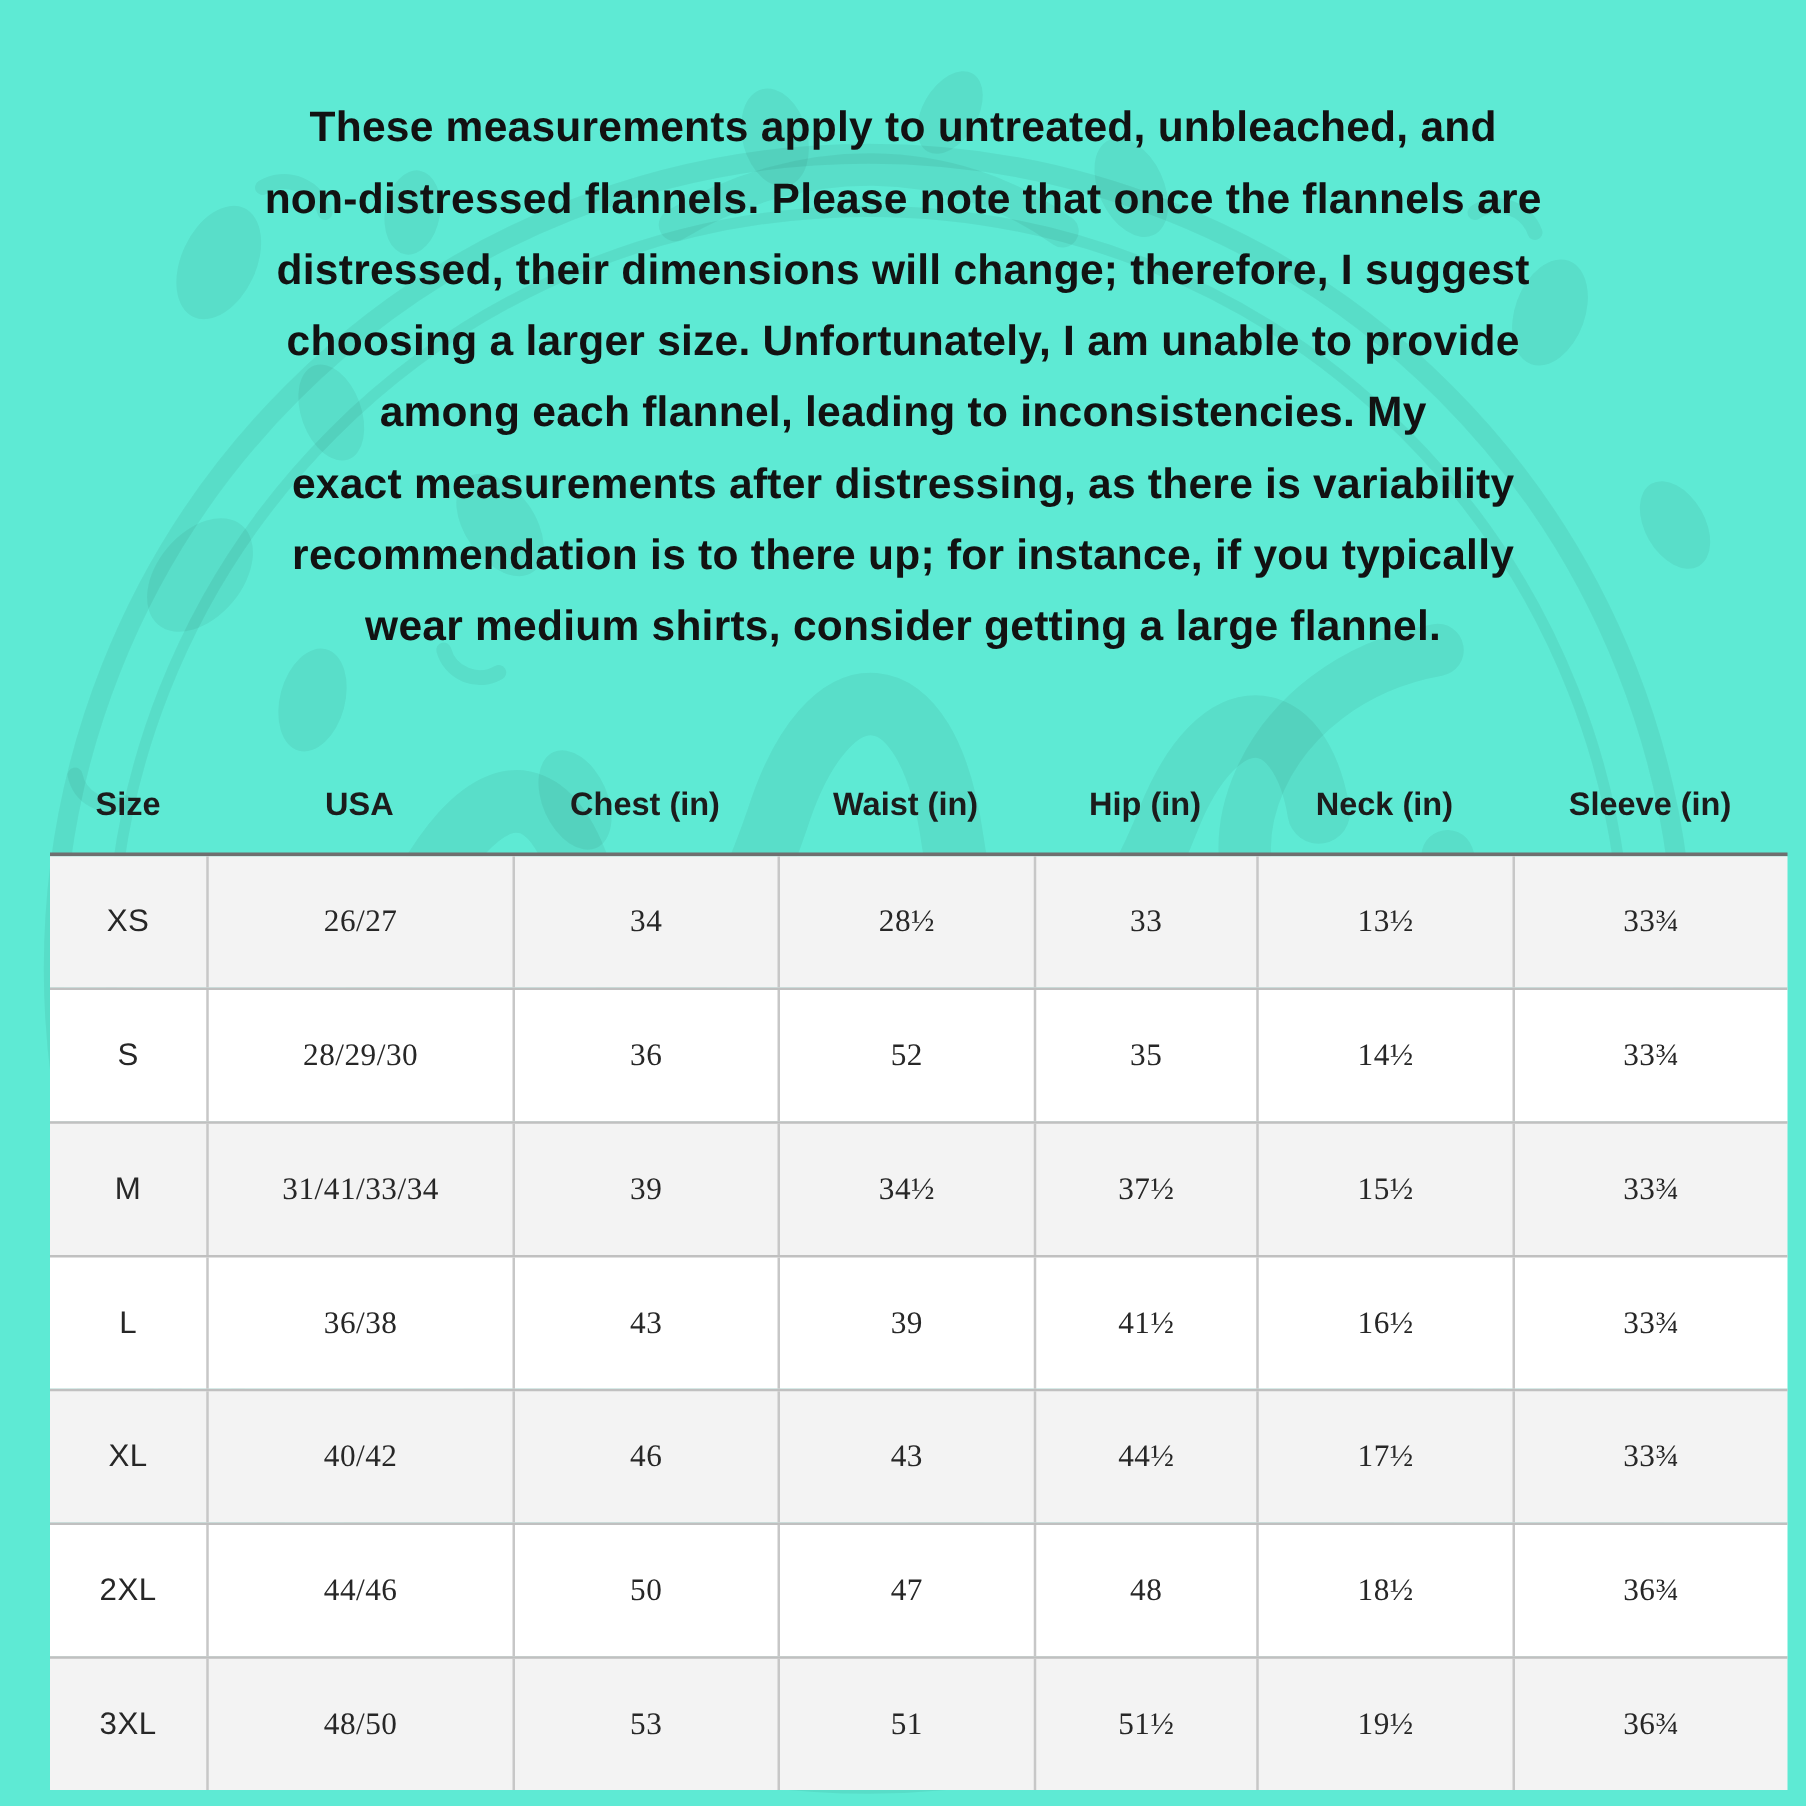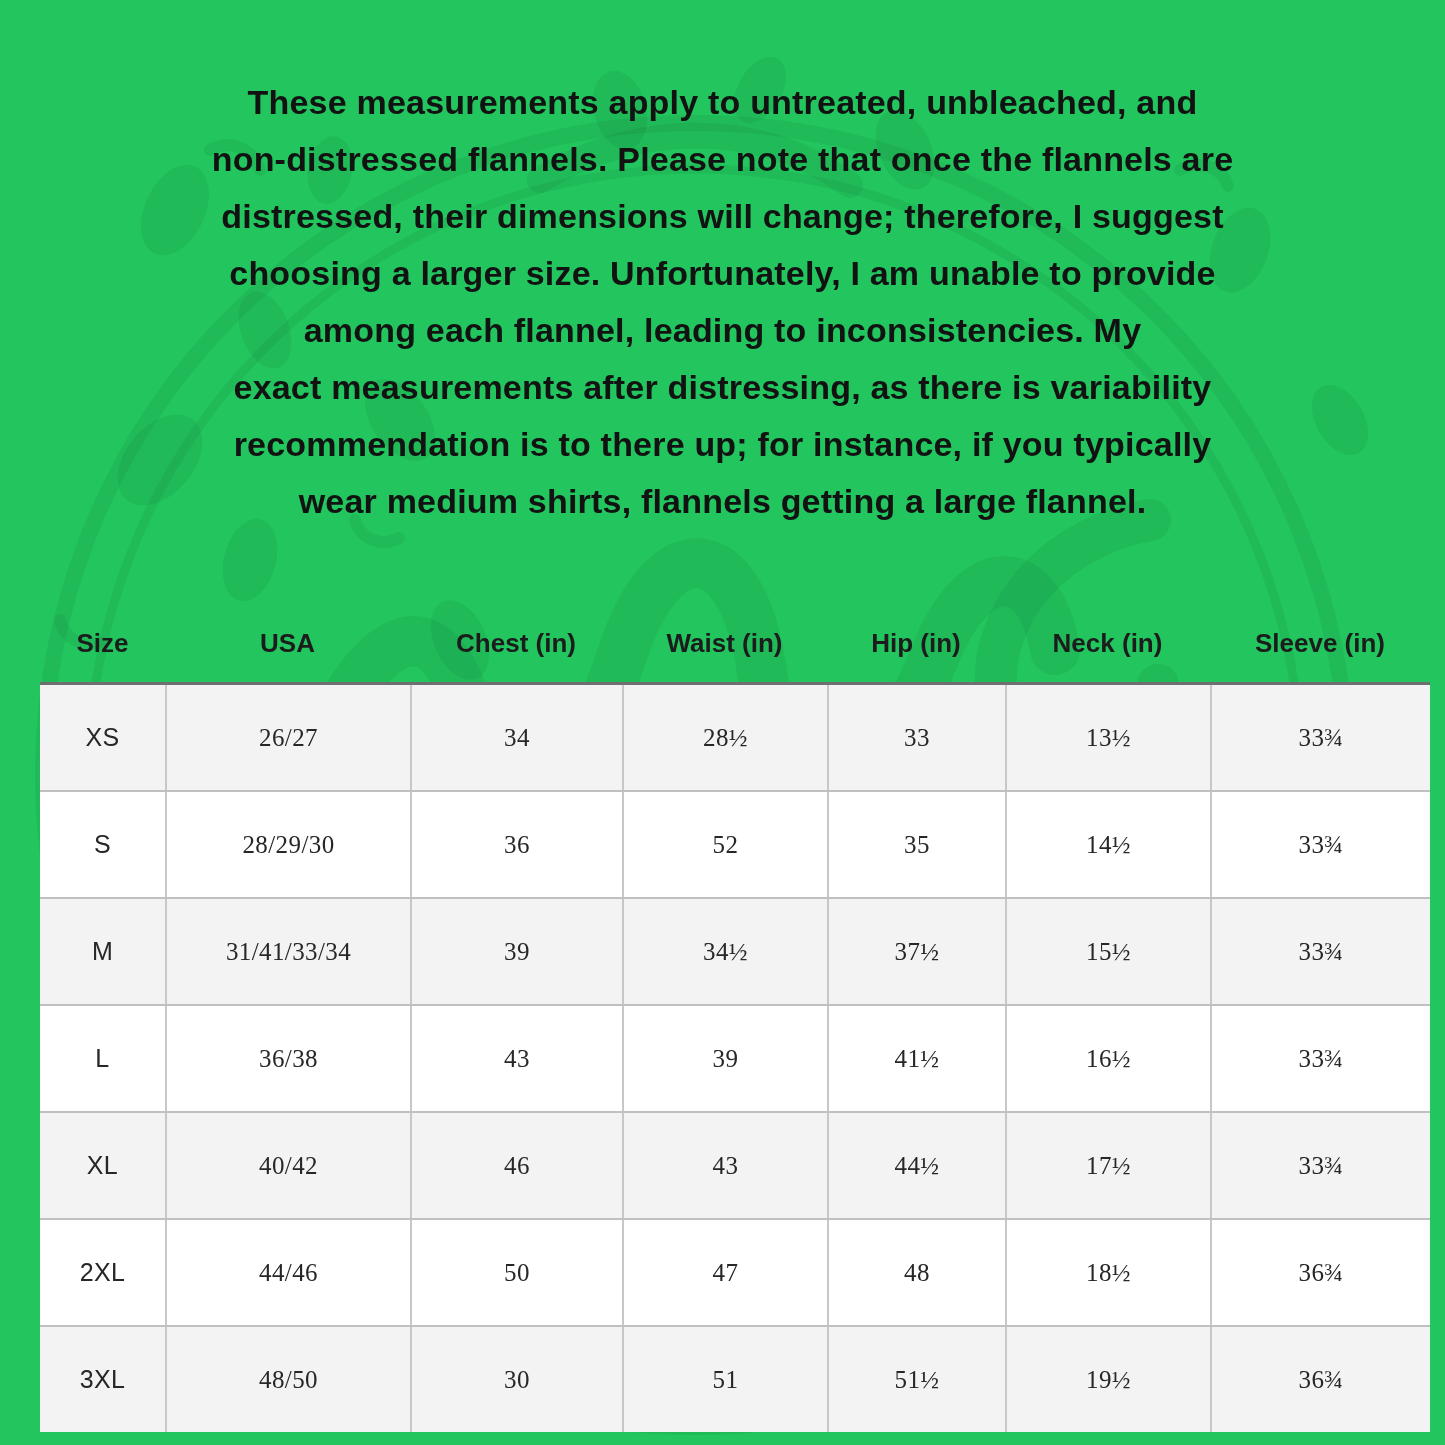--- a/index.html
+++ b/index.html
@@ -1,21 +1,21 @@
 <!DOCTYPE html>
 <html><head>
 <meta charset="utf-8">
 <style>
   * { box-sizing: border-box; margin: 0; padding: 0; }
   html, body { background: #ffffff; }
   .page {
     position: relative;
     width: 1445px;
     height: 1445px;
-    background: #22c55e;
+    background: #5eead4;
     overflow: hidden;
     font-family: "Liberation Sans", sans-serif;
   }
   .watermark {
     position: absolute;
     top: 0; left: 0;
     width: 1445px; height: 1445px;
     pointer-events: none;
   }
   .content { position: relative; z-index: 2; }
@@ -137,21 +137,21 @@
   <div class="content">
 
     <div class="intro">
       <div>These measurements apply to untreated, unbleached, and</div>
       <div>non-distressed flannels. Please note that once the flannels are</div>
       <div>distressed, their dimensions will change; therefore, I suggest</div>
       <div>choosing a larger size. Unfortunately, I am unable to provide</div>
       <div>among each flannel, leading to inconsistencies. My</div>
       <div>exact measurements after distressing, as there is variability</div>
       <div>recommendation is to there up; for instance, if you typically</div>
-      <div>wear medium shirts, flannels getting a large flannel.</div>
+      <div>wear medium shirts, consider getting a large flannel.</div>
     </div>
 
     <div class="size-table">
 
       <div class="grid-row header-row">
         <div class="hcell">Size</div>
         <div class="hcell">USA</div>
         <div class="hcell">Chest (in)</div>
         <div class="hcell">Waist (in)</div>
         <div class="hcell">Hip (in)</div>
@@ -215,21 +215,21 @@
         <div class="cell">50</div>
         <div class="cell">47</div>
         <div class="cell">48</div>
         <div class="cell">18½</div>
         <div class="cell">36¾</div>
       </div>
 
       <div class="grid-row body-row">
         <div class="cell">3XL</div>
         <div class="cell">48/50</div>
-        <div class="cell">30</div>
+        <div class="cell">53</div>
         <div class="cell">51</div>
         <div class="cell">51½</div>
         <div class="cell">19½</div>
         <div class="cell">36¾</div>
       </div>
 
     </div>
   </div>
 </div>
 

